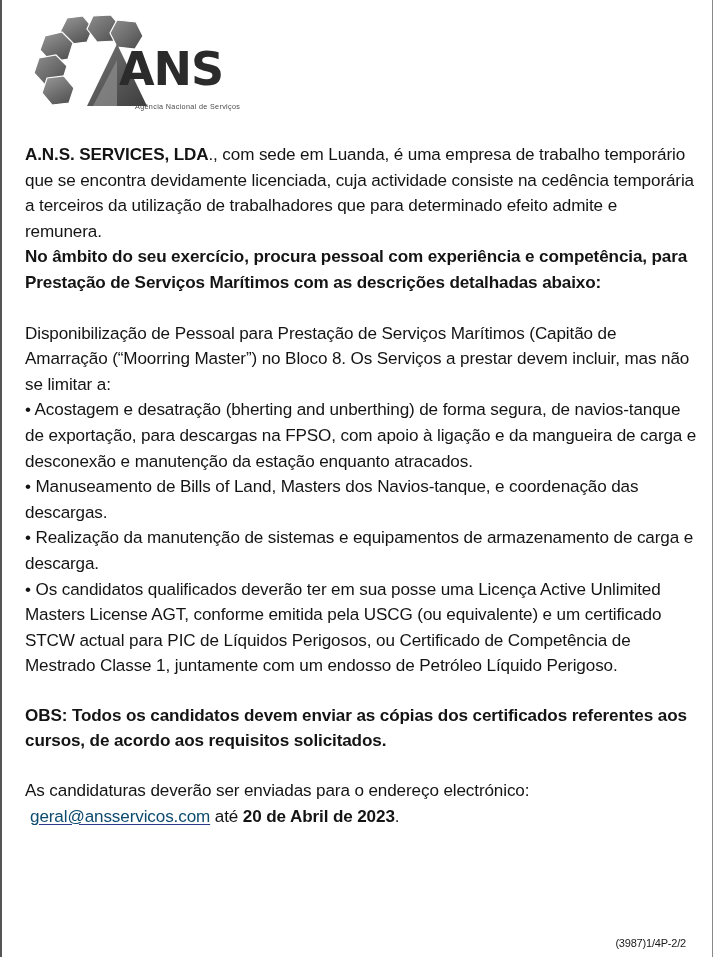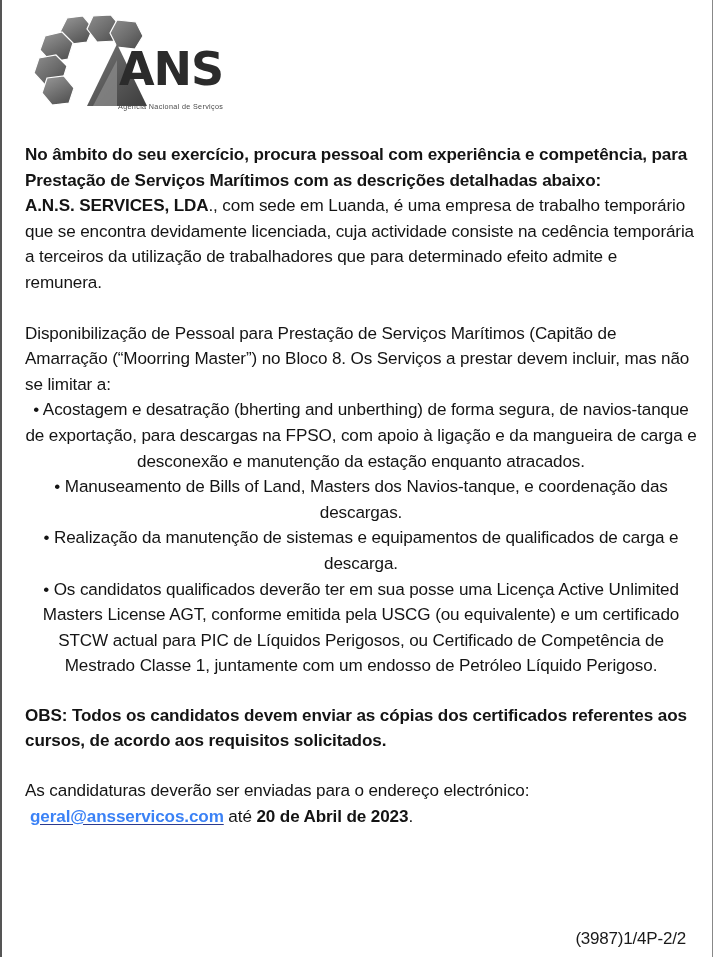--- a/index.html
+++ b/index.html
@@ -50,21 +50,21 @@
     top: 32px;
     font-family: "DejaVu Sans", sans-serif;
     font-size: 46px;
     font-weight: bold;
     letter-spacing: -1px;
     color: #2b2b2b;
     line-height: 1;
   }
   .logo-sub {
     position: absolute;
-    left: 87px;
+    left: 104px;
     top: 88px;
     font-family: "Liberation Sans", sans-serif;
     font-size: 7.2px;
     letter-spacing: 0.35px;
     color: #4a4a4a;
     white-space: nowrap;
     transform: scaleY(0.95);
     transform-origin: left top;
   }
 
@@ -76,38 +76,38 @@
     width: 672px;
     font-size: 17.1px;
     line-height: 25.6px;
     color: #141414;
     letter-spacing: -0.12px;
   }
   .blk { margin: 0; }
   .blk.b { font-weight: bold; }
   .spacer { height: 25px; }
   .spacer-sm { height: 24px; }
-  .bullet { text-indent: 0; text-align: center; }
+  .bullet { text-indent: 0; }
   .lead-strong { font-weight: bold; }
   .mail {
-    font-weight: bold;
-    color: #3b82f6;
+    font-weight: normal;
+    color: #0c4a6e;
     text-decoration: underline;
     text-decoration-color: #2b3a8f;
     text-underline-offset: 2px;
     padding-left: 5px;
     margin-top: 44px;
   }
   .tail-bold { font-weight: bold; }
 
   .footer-code {
     position: absolute;
     right: 10px;
     bottom: 8px;
-    font-size: 17px;
+    font-size: 11px;
     color: #1a1a1a;
     letter-spacing: -0.2px;
   }
 </style>
 </head>
 <body>
 
 <div class="page">
   <div class="inner">
 
@@ -143,31 +143,31 @@
           <polygon points="86,30 116,92 56,92" fill="url(#tg)"></polygon>
           <polygon points="86,46 86,92 62,92" fill="#8b8b8b" opacity="0.75"></polygon>
         </svg>
       </span>
       <span class="logo-word">ANS</span>
       <span class="logo-sub">Agência Nacional de Serviços</span>
     </div>
 
     <div class="doc-body">
 
+      <p class="blk"><span class="lead-strong">A.N.S. SERVICES, LDA</span><span>., com sede em Luanda, é uma empresa de trabalho temporário que se encontra devidamente licenciada, cuja actividade consiste na cedência temporária a terceiros da utilização de trabalhadores que para determinado efeito admite e remunera.</span></p>
+
       <p class="blk b">No âmbito do seu exercício, procura pessoal com experiência e competência, para Prestação de Serviços Marítimos com as descrições detalhadas abaixo:</p>
-
-      <p class="blk"><span class="lead-strong">A.N.S. SERVICES, LDA</span><span>., com sede em Luanda, é uma empresa de trabalho temporário que se encontra devidamente licenciada, cuja actividade consiste na cedência temporária a terceiros da utilização de trabalhadores que para determinado efeito admite e remunera.</span></p>
 
       <div class="spacer"></div>
 
       <p class="blk">Disponibilização de Pessoal para Prestação de Serviços Marítimos (Capitão de Amarração (“Moorring Master”) no Bloco 8. Os Serviços a prestar devem incluir, mas não se limitar a:</p>
 
       <p class="blk bullet">• Acostagem e desatração (bherting and unberthing) de forma segura, de navios-tanque de exportação, para descargas na FPSO, com apoio à ligação e da mangueira de carga e desconexão e manutenção da estação enquanto atracados.</p>
       <p class="blk bullet">• Manuseamento de Bills of Land, Masters dos Navios-tanque, e coordenação das descargas.</p>
-      <p class="blk bullet">• Realização da manutenção de sistemas e equipamentos de qualificados de carga e descarga.</p>
+      <p class="blk bullet">• Realização da manutenção de sistemas e equipamentos de armazenamento de carga e descarga.</p>
       <p class="blk bullet">• Os candidatos qualificados deverão ter em sua posse uma Licença Active Unlimited Masters License AGT, conforme emitida pela USCG (ou equivalente) e um certificado STCW actual para PIC de Líquidos Perigosos, ou Certificado de Competência de Mestrado Classe 1, juntamente com um endosso de Petróleo Líquido Perigoso.</p>
 
 
       <div class="spacer-sm"></div>
 
       <p class="blk b">OBS: Todos os candidatos devem enviar as cópias dos certificados referentes aos cursos, de acordo aos requisitos solicitados.</p>
 
       <div class="spacer-sm"></div>
 
       <p class="blk">As candidaturas deverão ser enviadas para o endereço electrónico:</p>

